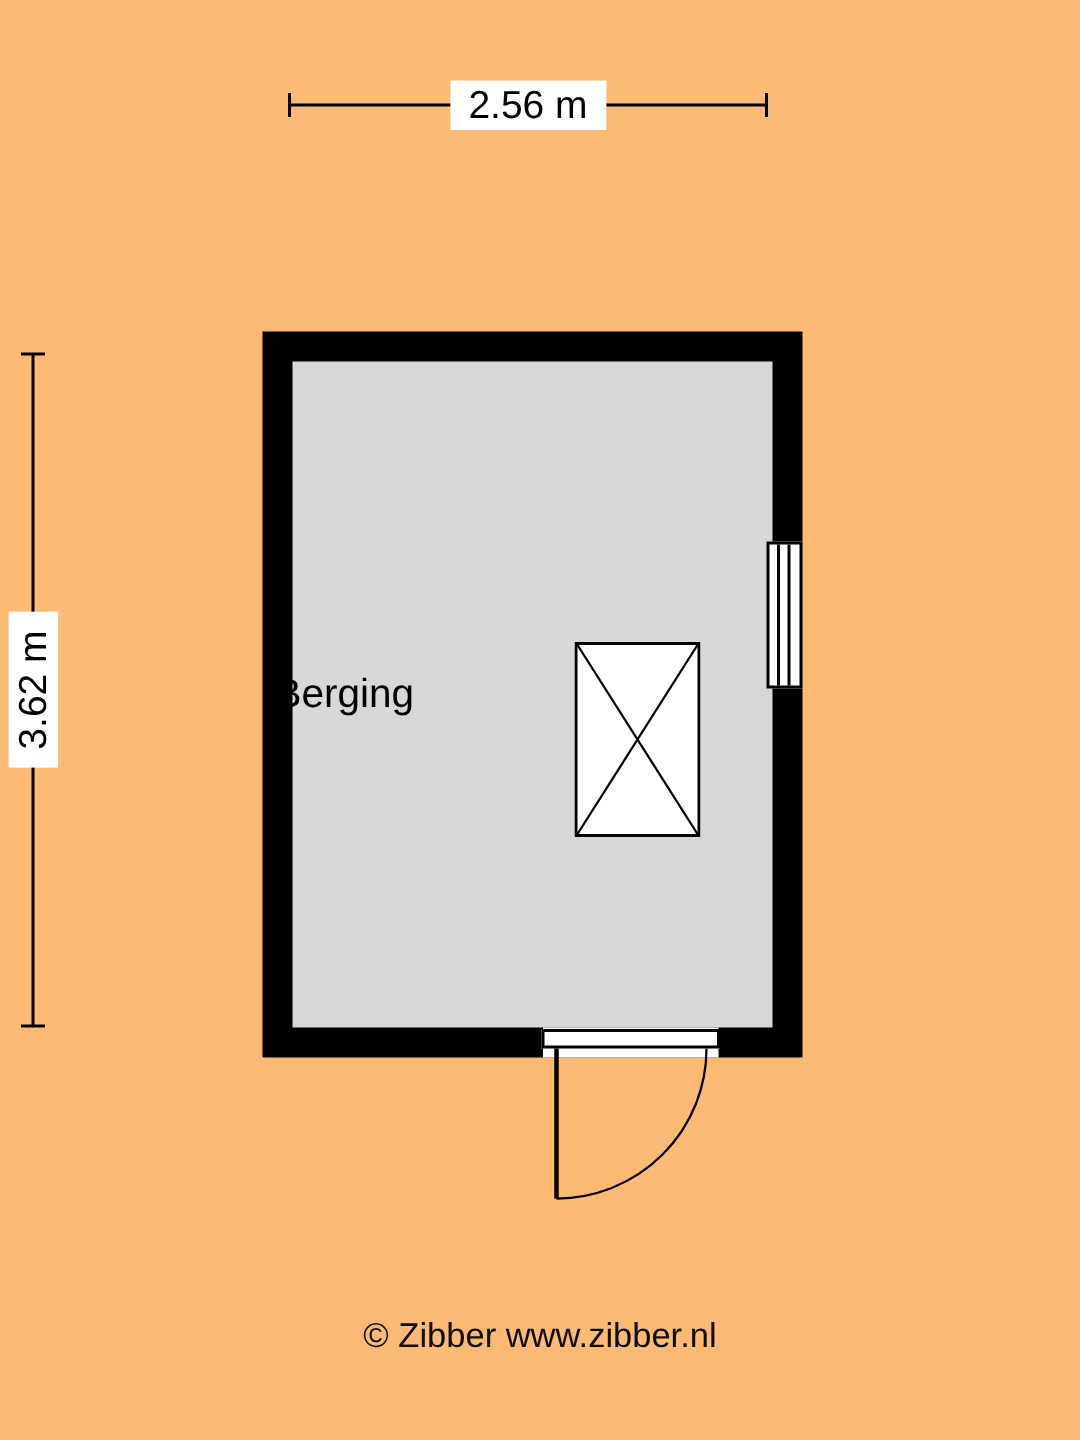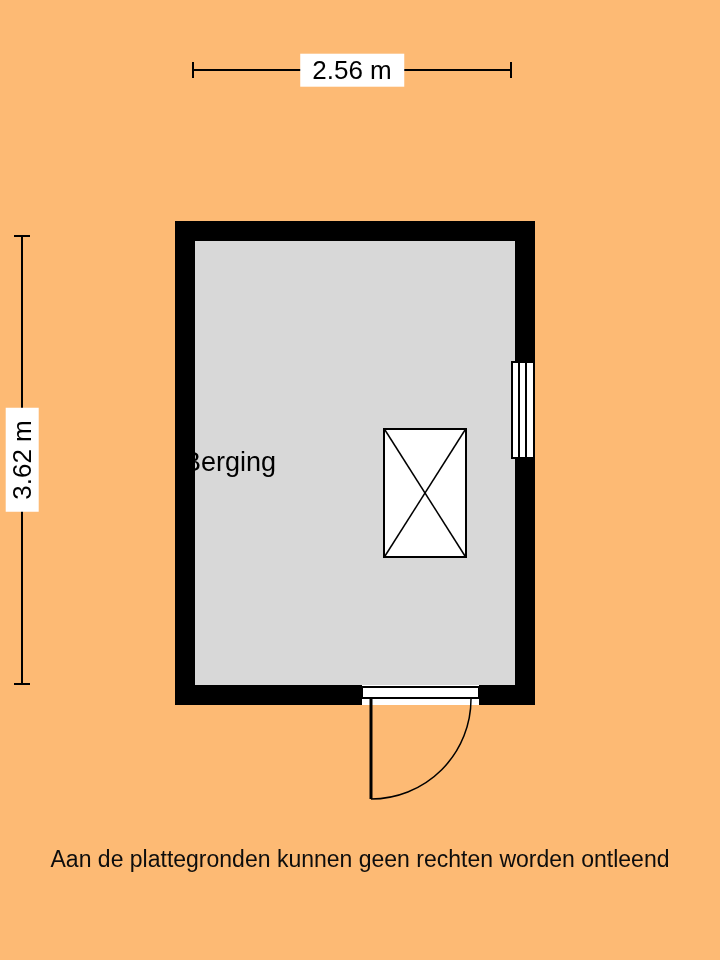--- a/index.html
+++ b/index.html
@@ -89,15 +89,15 @@
 
   <div class="door-gap"></div>
   <div class="threshold"></div>
   <svg class="door-svg" viewBox="0 0 125 115">
     <path d="M 111 4 A 100 100 0 0 1 11 104" fill="none" stroke="#000000" stroke-width="1.5"></path>
     <line x1="11" y1="4" x2="11" y2="104" stroke="#000000" stroke-width="3"></line>
   </svg>
 
   <div class="room-label">Berging</div>
 
-  <div class="footer-line disclaimer">Aan de plattegronden kunnen geen rechten worden ontleend</div>
+  <div class="footer-line copyright">© Zibber www.zibber.nl</div>
 
 </div>
 
 </body></html>

